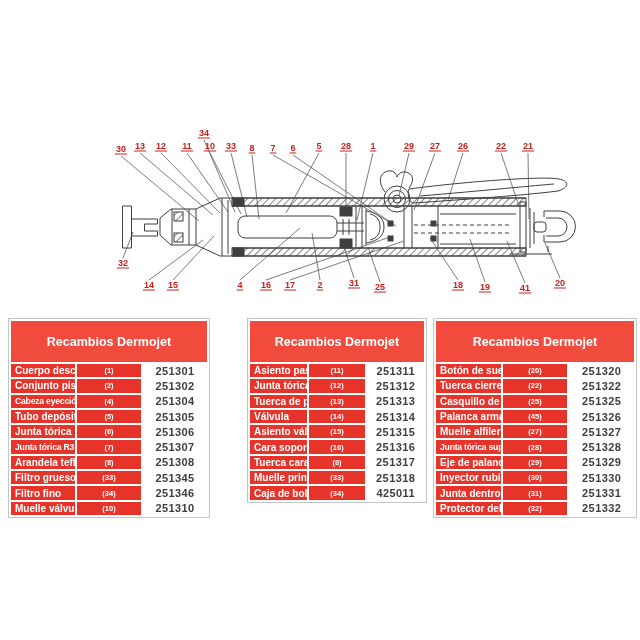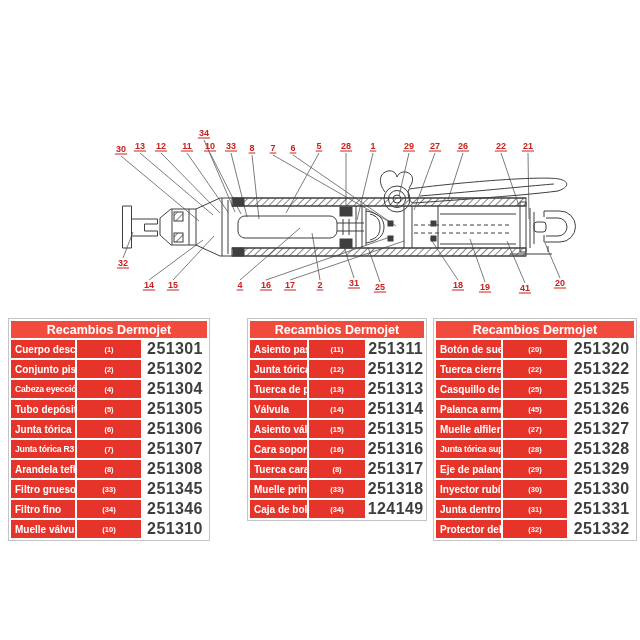--- a/index.html
+++ b/index.html
@@ -5,27 +5,27 @@
   html,body{margin:0;padding:0;background:#ffffff;}
   .stage{position:relative;width:640px;height:640px;background:#ffffff;overflow:hidden;
          font-family:"Liberation Sans",sans-serif;}
   svg.diagram{position:absolute;left:0;top:0;}
   .callout{font:bold 9px "Liberation Sans",sans-serif;fill:#c9201d;text-anchor:middle;}
   .callout-underline{stroke:#c9201d;stroke-width:1;}
   .leader{stroke:#5a5a5a;stroke-width:0.8;fill:none;}
   .tblwrap{position:absolute;border:1px solid #c4c4c4;background:#fff;}
   .tblwrap table{border-collapse:collapse;width:100%;table-layout:fixed;}
   .tblwrap th{background:#f14b3e;color:#fff;font-size:12.5px;font-weight:bold;
-              text-align:center;height:17px;border:2px solid #fff;padding:0;}
+              text-align:center;height:17px;border:2px solid #fff;padding:12px;}
   .tblwrap td{border:2px solid #fff;height:13.3px;padding:0;white-space:nowrap;
               overflow:hidden;font-weight:bold;}
   .tblwrap td.name{background:#e7342b;color:#fff;font-size:10px;padding-left:4px;}
   .tblwrap td.name.long{font-size:8.6px;letter-spacing:-0.2px;}
   .tblwrap td.num{background:#e7342b;color:#fff;font-size:7.5px;text-align:center;}
-  .tblwrap td.code{background:#fff;color:#3e3e3e;font-size:16px;text-align:center;
+  .tblwrap td.code{background:#fff;color:#3e3e3e;font-size:11px;text-align:center;
                    letter-spacing:0.4px;}
   #t1{left:8px;top:318px;width:200px;}
   #t2{left:247px;top:318px;width:178px;}
   #t3{left:433px;top:318px;width:202px;}
   #t1 .name{width:146px;} #t1 .num{width:26px;} #t1 .code{width:48px;}
   #t2 .name{width:122px;} #t2 .num{width:24px;} #t2 .code{width:48px;}
   #t3 .name{width:146px;} #t3 .num{width:24px;} #t3 .code{width:48px;}
 </style>
 </head>
 <body>
@@ -292,21 +292,21 @@
             <td class="code">251317</td>
           </tr>
           <tr>
             <td class="name">Muelle principal</td>
             <td class="num">(33)</td>
             <td class="code">251318</td>
           </tr>
           <tr>
             <td class="name">Caja de bolas</td>
             <td class="num">(34)</td>
-            <td class="code">124149</td>
+            <td class="code">425011</td>
           </tr>
         </tbody>
     </table>
   </div>
 
   <div class="tblwrap" id="t3">
     <table>
       <thead>
           <tr>
             <th colspan="3">Recambios Dermojet</th>

